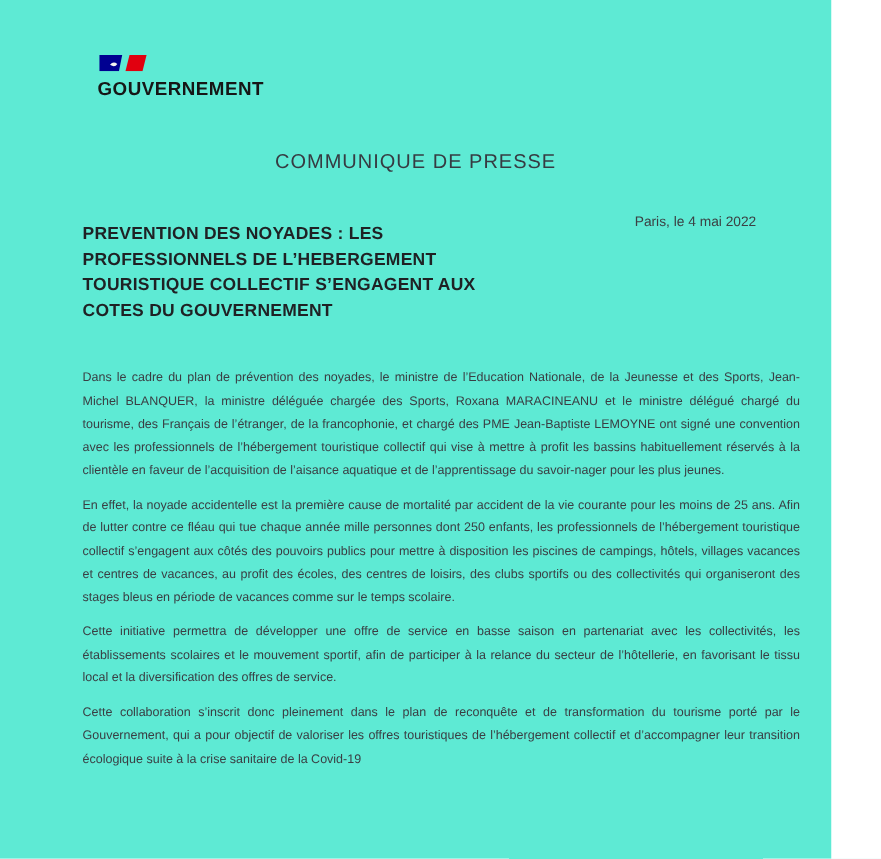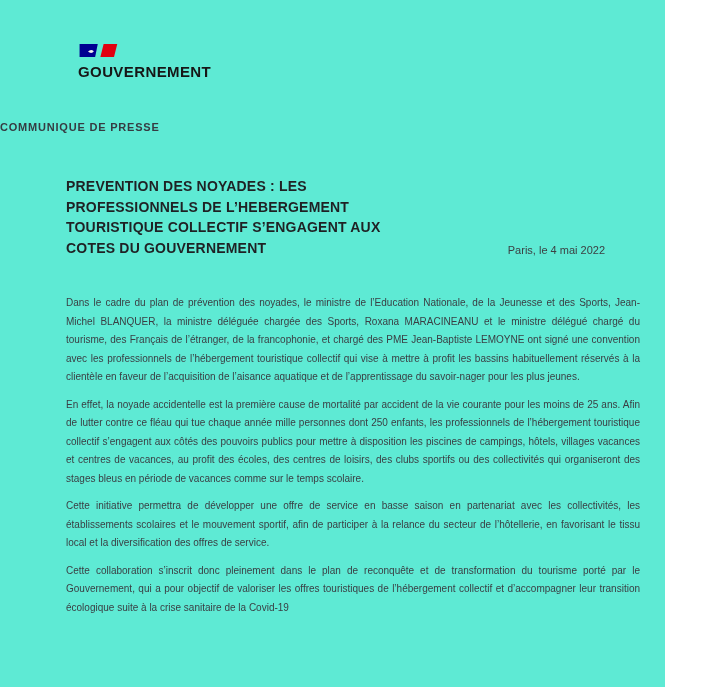--- a/index.html
+++ b/index.html
@@ -44,36 +44,36 @@
     color: #1d1d1d;
     white-space: pre-line;
   }
 
   
   .doc-type {
     position: absolute;
     top: 121px;
     left: 0;
     width: 100%;
-    text-align: left;
-    font-size: 11px;
+    text-align: center;
+    font-size: 16px;
     letter-spacing: 0.8px;
     color: #363b42;
-    font-weight: 700;
+    font-weight: 400;
   }
 
   
   .title-row {
     position: absolute;
     left: 66px;
     right: 60px;
     top: 170px;
     display: flex;
     justify-content: space-between;
-    align-items: flex-end;
+    align-items: flex-start;
     gap: 30px;
   }
   .title {
     margin: 6px 0 0 0;
     max-width: 420px;
     font-size: 14px;
     font-weight: 700;
     line-height: 20.5px;
     letter-spacing: 0.2px;
     color: #1f2124;

